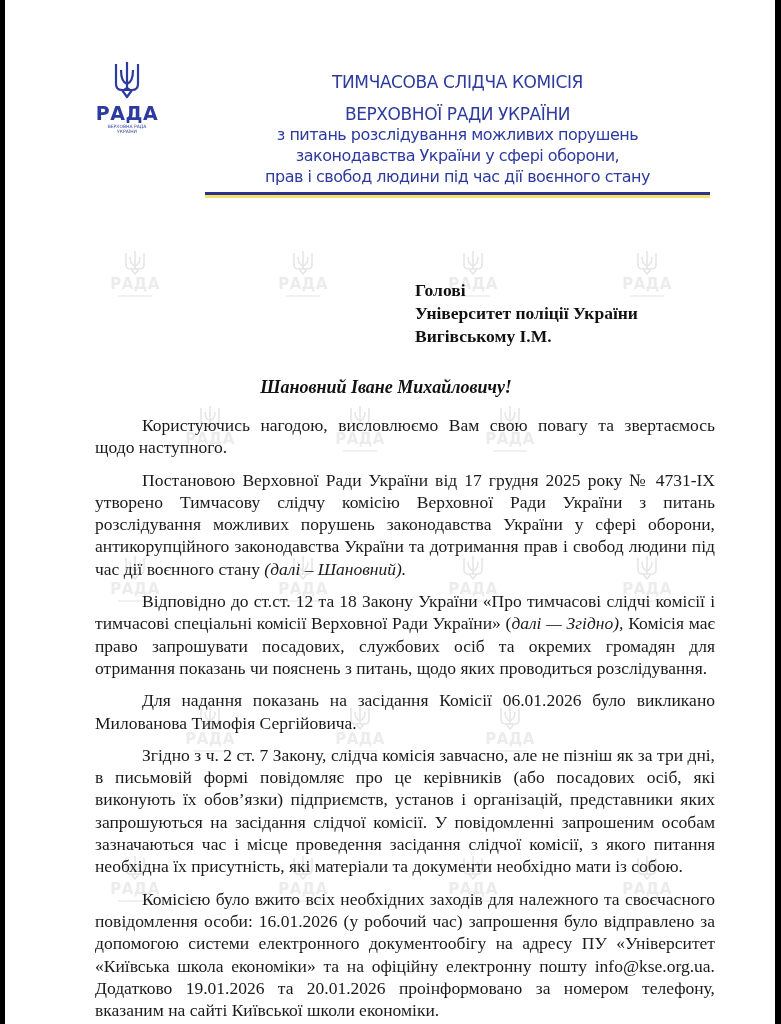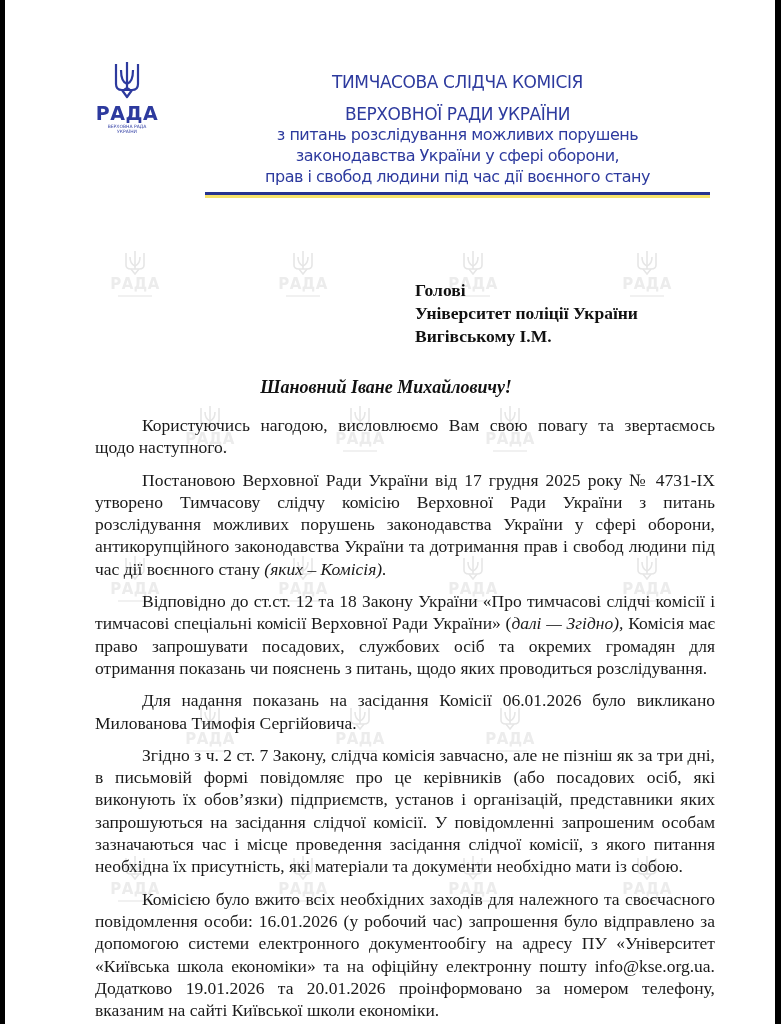--- a/index.html
+++ b/index.html
@@ -265,19 +265,19 @@
   <div class="addressee">
     <div>Голові</div>
     <div>Університет поліції України</div>
     <div>Вигівському І.М.</div>
   </div>
 
   <div class="salutation">Шановний Іване Михайловичу!</div>
 
   <div class="body">
     <p>Користуючись нагодою, висловлюємо Вам свою повагу та звертаємось щодо наступного.</p>
-    <p><span>Постановою Верховної Ради України від 17 грудня 2025 року № 4731-IX утворено Тимчасову слідчу комісію Верховної Ради України з питань розслідування можливих порушень законодавства України у сфері оборони, антикорупційного законодавства України та дотримання прав і свобод людини під час дії воєнного стану </span><em>(яких – Комісія).</em></p>
+    <p><span>Постановою Верховної Ради України від 17 грудня 2025 року № 4731-IX утворено Тимчасову слідчу комісію Верховної Ради України з питань розслідування можливих порушень законодавства України у сфері оборони, антикорупційного законодавства України та дотримання прав і свобод людини під час дії воєнного стану </span><em>(далі – Шановний).</em></p>
     <p><span>Відповідно до ст.ст. 12 та 18 Закону України «Про тимчасові слідчі комісії і тимчасові спеціальні комісії Верховної Ради України» (</span><em>далі — Згідно),</em><span> Комісія має право запрошувати посадових, службових осіб та окремих громадян для отримання показань чи пояснень з питань, щодо яких проводиться розслідування.</span></p>
     <p>Для надання показань на засідання Комісії 06.01.2026 було викликано Милованова Тимофія Сергійовича.</p>
     <p>Згідно з ч. 2 ст. 7 Закону, слідча комісія завчасно, але не пізніш як за три дні, в письмовій формі повідомляє про це керівників (або посадових осіб, які виконують їх обов’язки) підприємств, установ і організацій, представники яких запрошуються на засідання слідчої комісії. У повідомленні запрошеним особам зазначаються час і місце проведення засідання слідчої комісії, з якого питання необхідна їх присутність, які матеріали та документи необхідно мати із собою.</p>
     <p>Комісією було вжито всіх необхідних заходів для належного та своєчасного повідомлення особи: 16.01.2026 (у робочий час) запрошення було відправлено за допомогою системи електронного документообігу на адресу ПУ «Університет «Київська школа економіки» та на офіційну електронну пошту info@kse.org.ua. Додатково 19.01.2026 та 20.01.2026 проінформовано за номером телефону, вказаним на сайті Київської школи економіки.</p>
   </div>
 </div>
 
 </body></html>

